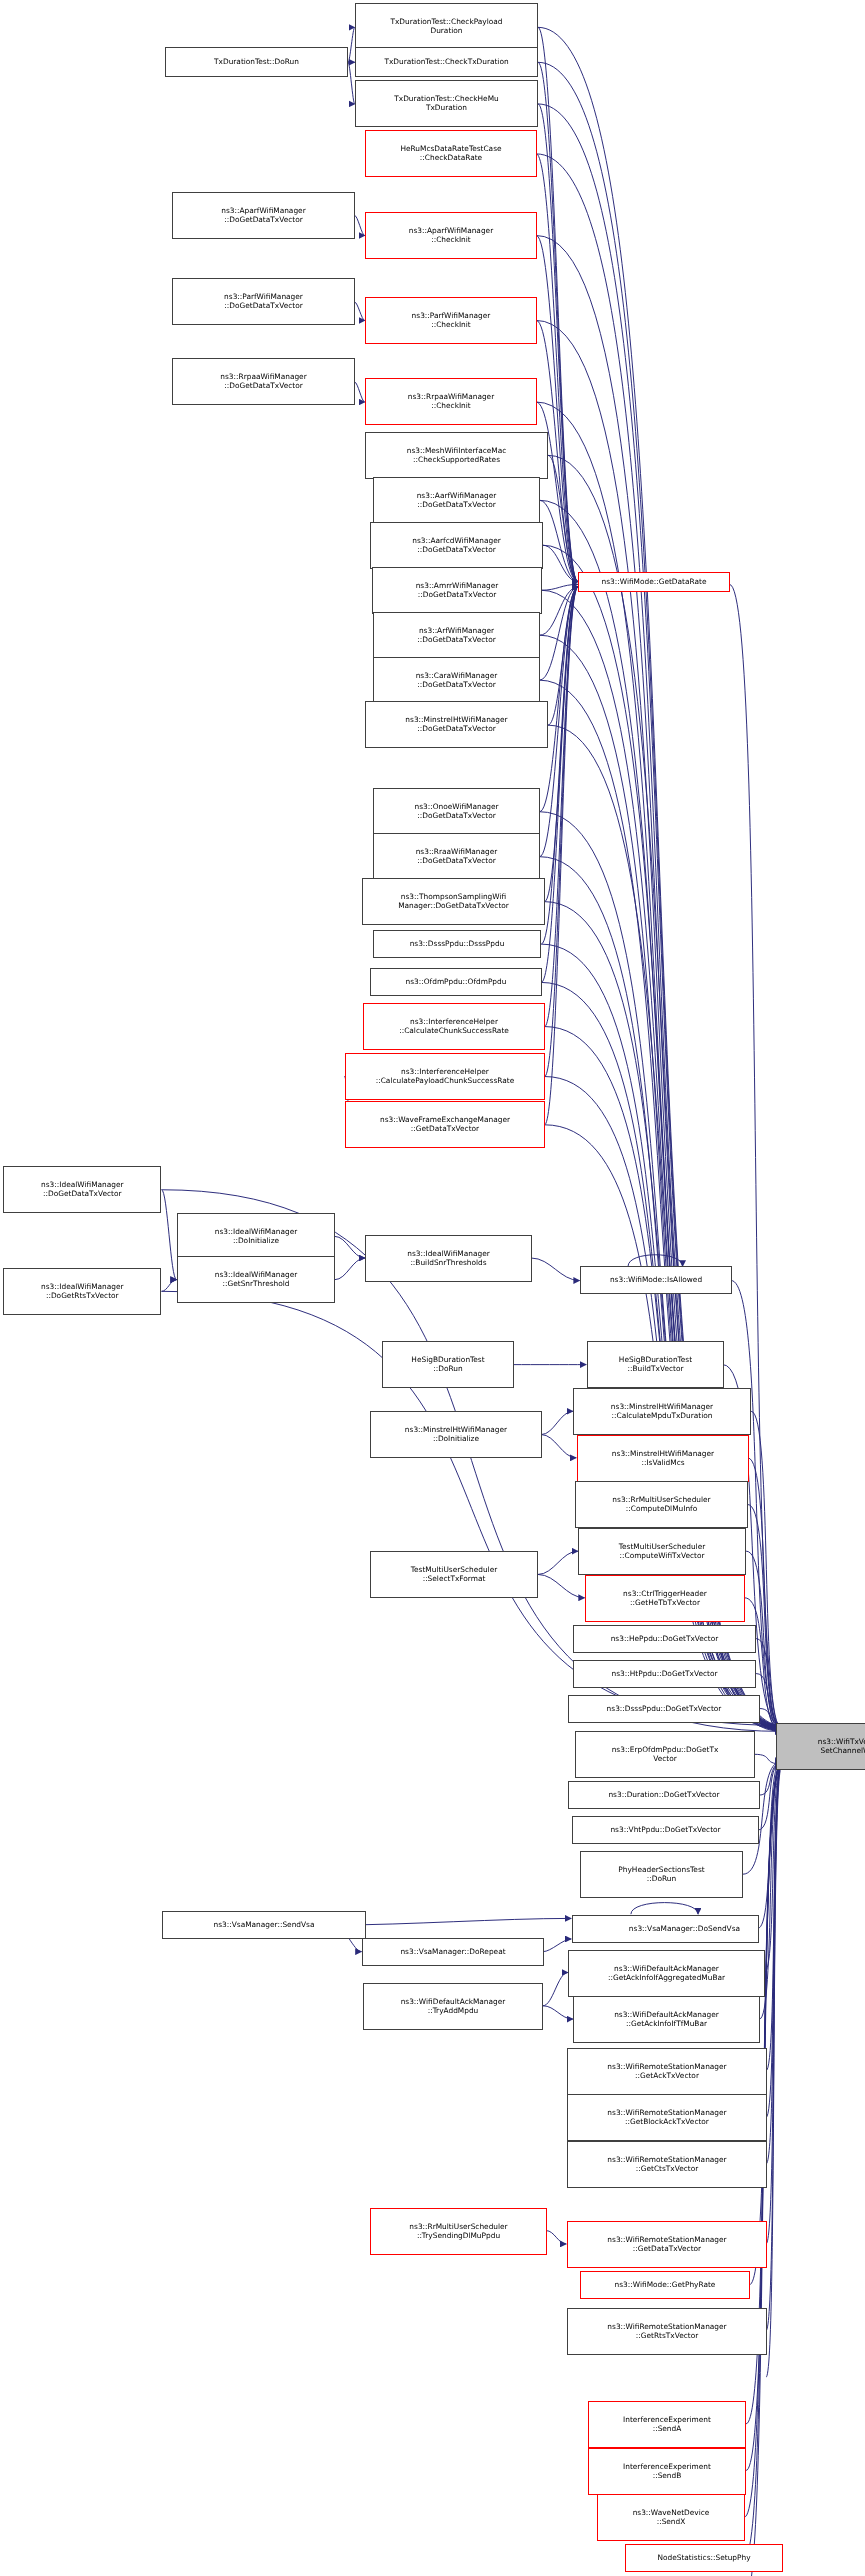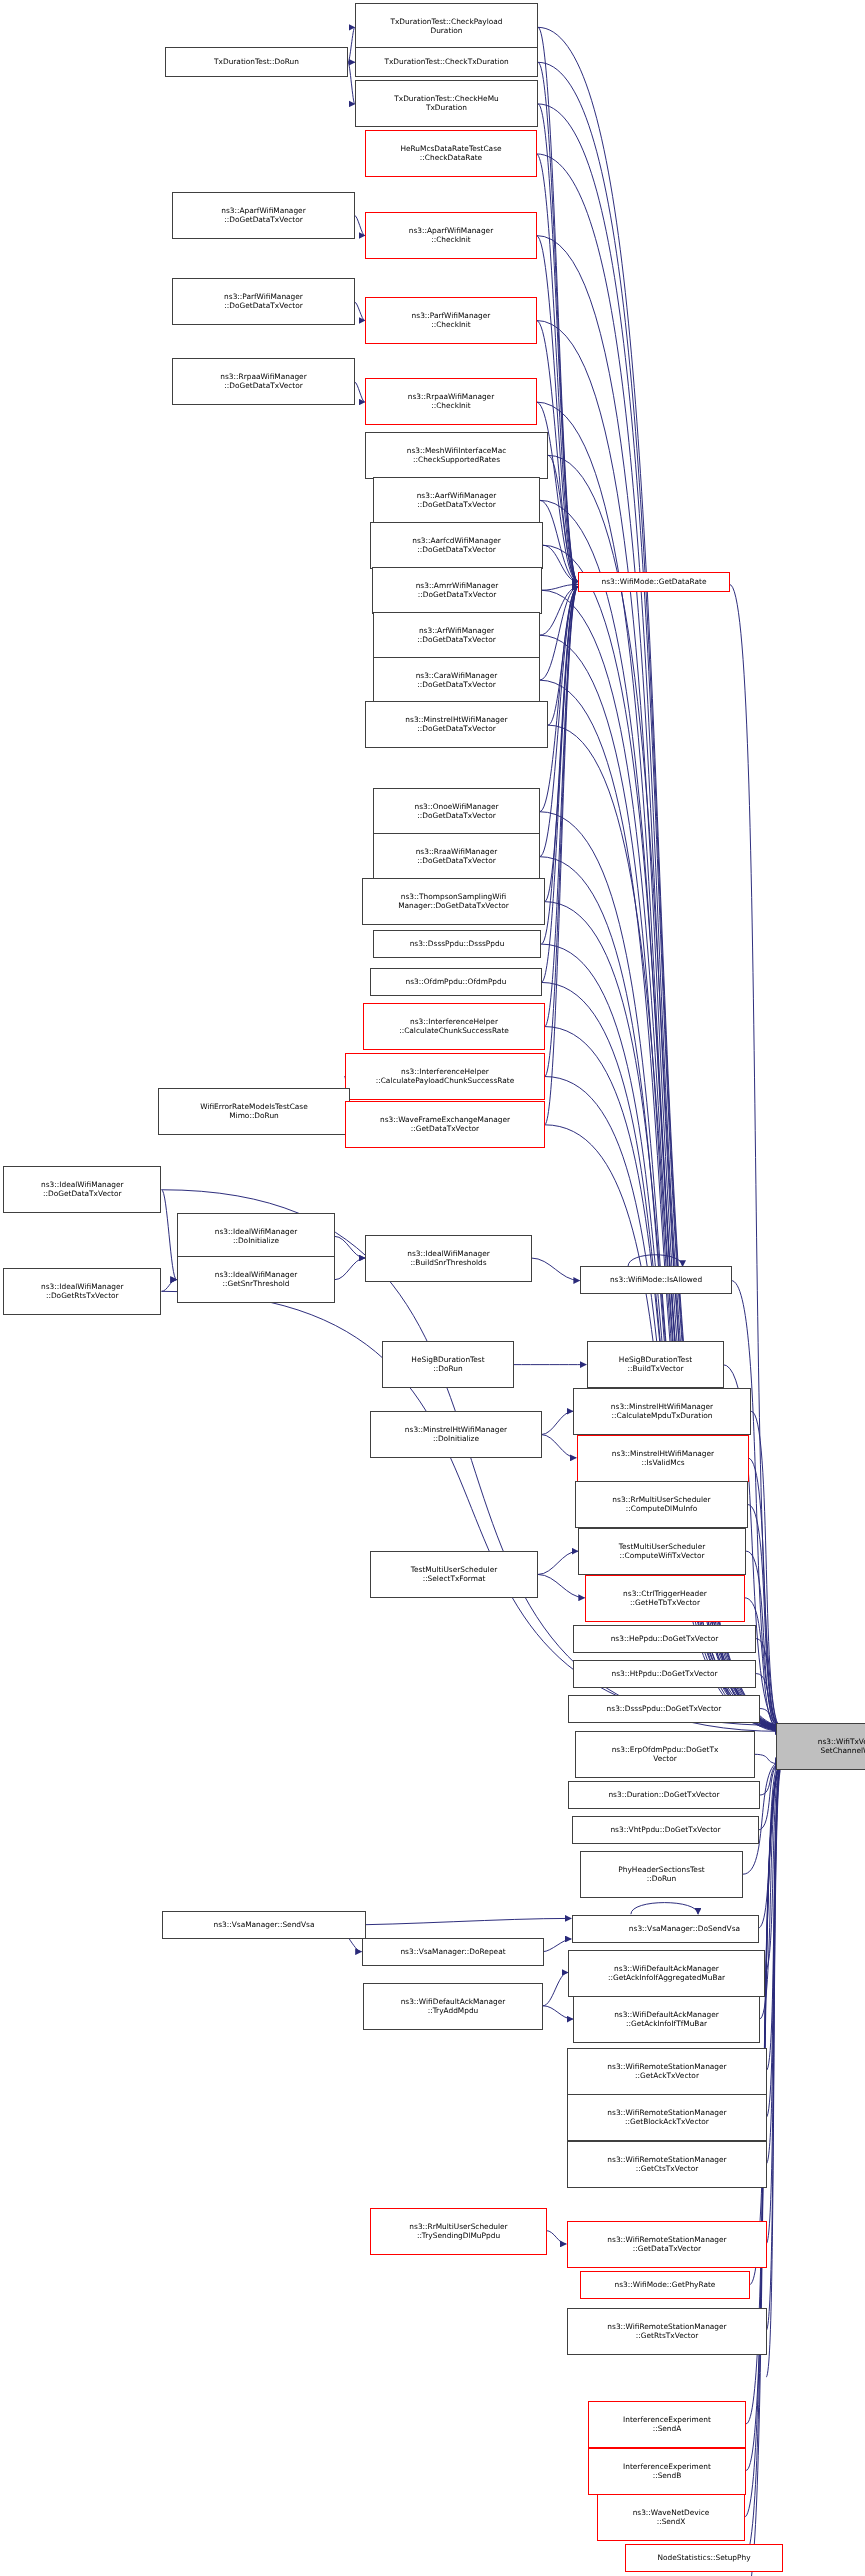--- a/index.html
+++ b/index.html
@@ -164,22 +164,20 @@
     <div class="node" style="left: 373px; top: 833px; width: 167px; height: 47px;">ns3::RraaWifiManager
 ::DoGetDataTxVector</div>
     <div class="node" style="left: 362px; top: 878px; width: 183px; height: 47px;">ns3::ThompsonSamplingWifi
 Manager::DoGetDataTxVector</div>
     <div class="node" style="left: 373px; top: 930px; width: 168px; height: 28px;">ns3::DsssPpdu::DsssPpdu</div>
     <div class="node" style="left: 370px; top: 968px; width: 172px; height: 28px;">ns3::OfdmPpdu::OfdmPpdu</div>
     <div class="node red" style="left: 363px; top: 1003px; width: 182px; height: 47px;">ns3::InterferenceHelper
 ::CalculateChunkSuccessRate</div>
     <div class="node red" style="left: 345px; top: 1053px; width: 200px; height: 47px;">ns3::InterferenceHelper
 ::CalculatePayloadChunkSuccessRate</div>
-    <div class="node" style="left: 158px; top: 1088px; width: 192px; height: 47px;">WifiErrorRateModelsTestCase
-Mimo::DoRun</div>
     <div class="node red" style="left: 345px; top: 1101px; width: 200px; height: 47px;">ns3::WaveFrameExchangeManager
 ::GetDataTxVector</div>
     <div class="node red" style="left: 578px; top: 572px; width: 152px; height: 20px;">ns3::WifiMode::GetDataRate</div>
     <div class="node" style="left: 3.3px; top: 1166px; width: 158px; height: 47px;">ns3::IdealWifiManager
 ::DoGetDataTxVector</div>
     <div class="node" style="left: 177px; top: 1213px; width: 158px; height: 47px;">ns3::IdealWifiManager
 ::DoInitialize</div>
     <div class="node" style="left: 177px; top: 1256px; width: 158px; height: 47px;">ns3::IdealWifiManager
 ::GetSnrThreshold</div>
     <div class="node" style="left: 3.3px; top: 1268px; width: 158px; height: 47px;">ns3::IdealWifiManager

